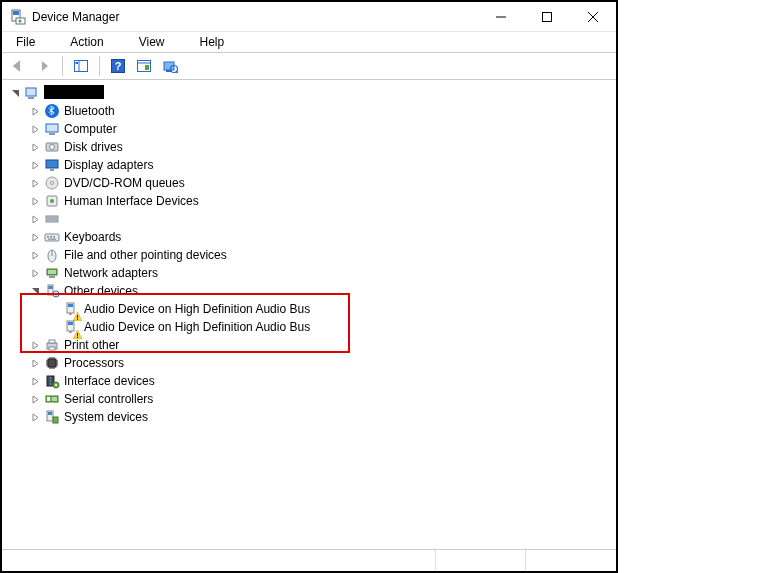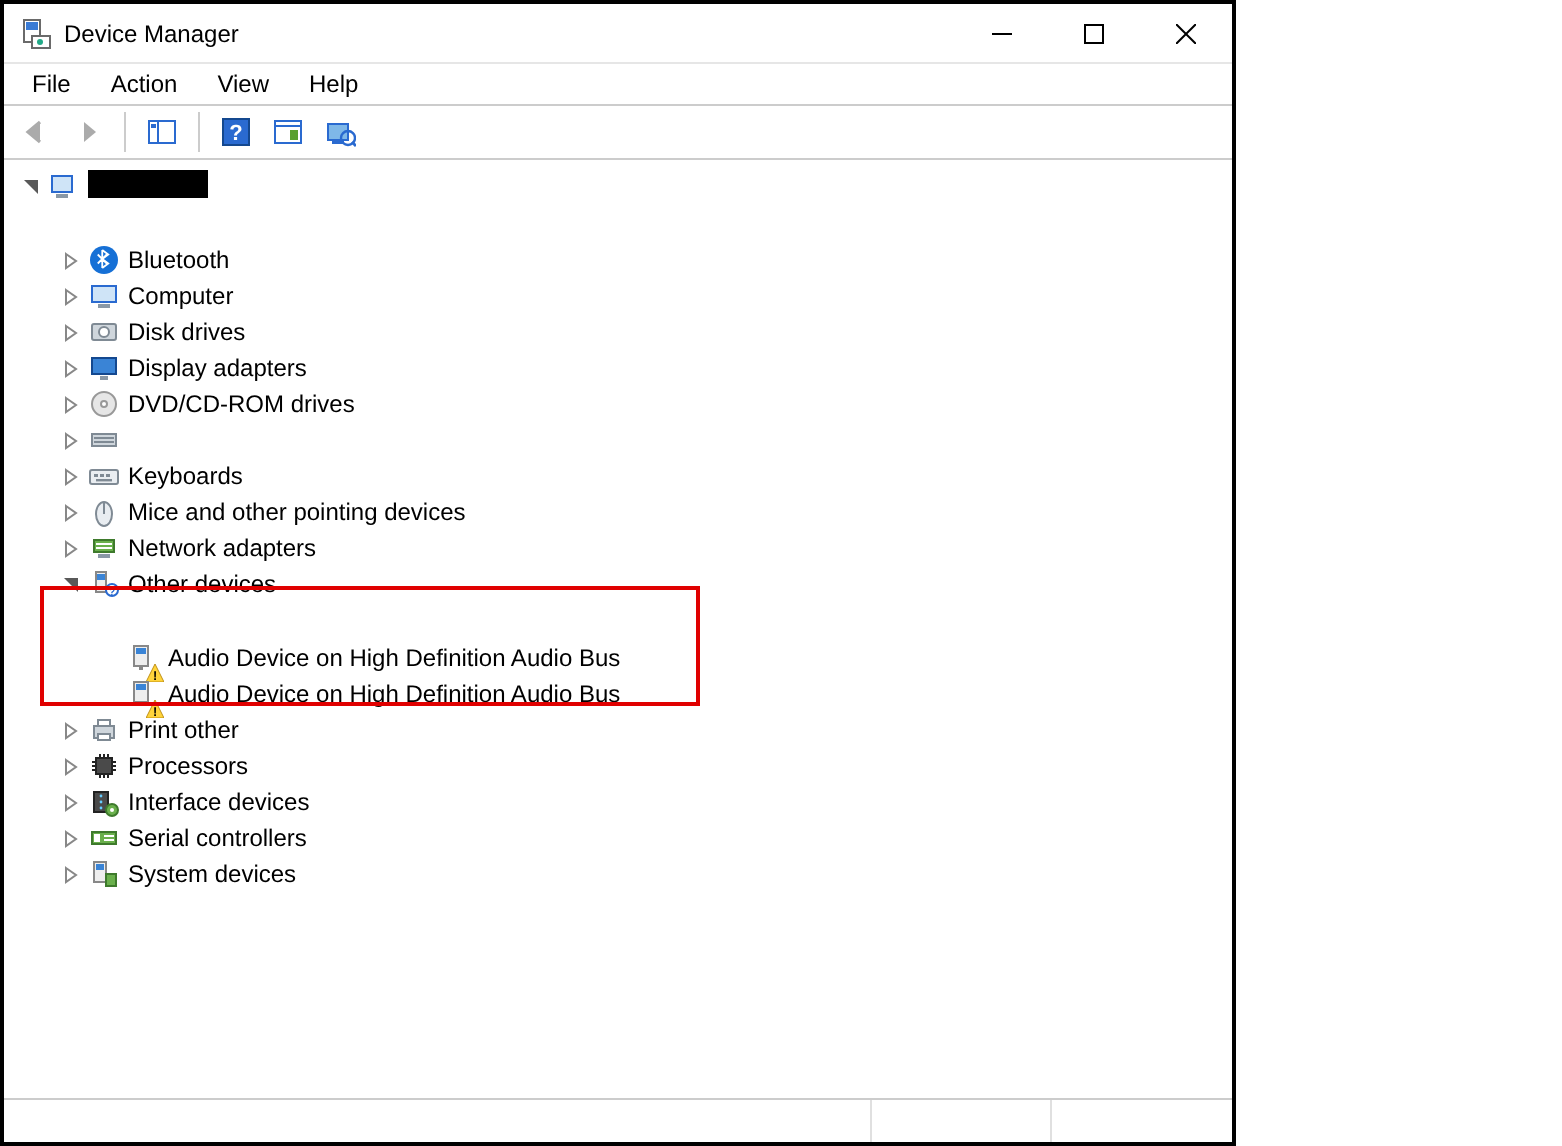--- a/index.html
+++ b/index.html
@@ -43,21 +43,21 @@
     font-family: "Segoe UI Symbol", sans-serif;
     font-size: 11px;
     cursor: default;
   }
   
   .menubar {
     height: 20px;
     display: flex;
     align-items: center;
     padding: 0 6px;
-    gap: 4px;
+    gap: 19px;
   }
   .menu-item {
     padding: 2px 8px;
     cursor: default;
   }
   
   .toolbar {
     height: 28px;
     border-top: 1px solid #ccc;
     border-bottom: 1px solid #ccc;
@@ -88,21 +88,20 @@
   .tree, .tree ul {
     list-style: none;
     margin: 0;
     padding: 0;
   }
   .tree ul { padding-left: 20px; }
   .tree li {
     display: flex;
     flex-direction: column;
     align-items: flex-start;
-    gap: 19px;
   }
   .node {
     display: flex;
     align-items: center;
     height: 18px;
     white-space: nowrap;
     cursor: default;
     padding-right: 6px;
   }
   .expander {
@@ -330,21 +329,37 @@
                   <svg width="9" height="9">
                     <path d="M2 1 L7 4.5 L2 8 Z" fill="none" stroke="#888" stroke-width="1"></path>
                   </svg>
                 </span>
                 <span class="node-icon">
                   <svg viewBox="0 0 16 16" width="16" height="16">
                     <circle cx="8" cy="8" r="6" fill="#e6e6e6" stroke="#999"></circle>
                     <circle cx="8" cy="8" r="1.5" fill="#fff" stroke="#999"></circle>
                   </svg>
                 </span>
-                <span class="node-label">DVD/CD-ROM drives</span>
+                <span class="node-label">DVD/CD-ROM queues</span>
+              </div>
+            </li>
+            <li>
+              <div class="node">
+                <span class="expander">
+                  <svg width="9" height="9">
+                    <path d="M2 1 L7 4.5 L2 8 Z" fill="none" stroke="#888" stroke-width="1"></path>
+                  </svg>
+                </span>
+                <span class="node-icon">
+                  <svg viewBox="0 0 16 16" width="16" height="16">
+                    <rect x="3" y="3" width="10" height="10" rx="1" fill="#e9edf1" stroke="#7f8a94"></rect>
+                    <circle cx="8" cy="8" r="2" fill="#5aa02c"></circle>
+                  </svg>
+                </span>
+                <span class="node-label">Human Interface Devices</span>
               </div>
             </li>
             <li>
               <div class="node">
                 <span class="expander">
                   <svg width="9" height="9">
                     <path d="M2 1 L7 4.5 L2 8 Z" fill="none" stroke="#888" stroke-width="1"></path>
                   </svg>
                 </span>
                 <span class="node-icon">
@@ -381,21 +396,21 @@
                   <svg width="9" height="9">
                     <path d="M2 1 L7 4.5 L2 8 Z" fill="none" stroke="#888" stroke-width="1"></path>
                   </svg>
                 </span>
                 <span class="node-icon">
                   <svg viewBox="0 0 16 16" width="16" height="16">
                     <ellipse cx="8" cy="9" rx="4" ry="6" fill="#e9edf1" stroke="#7f8a94"></ellipse>
                     <line x1="8" y1="3" x2="8" y2="9" stroke="#7f8a94"></line>
                   </svg>
                 </span>
-                <span class="node-label">Mice and other pointing devices</span>
+                <span class="node-label">File and other pointing devices</span>
               </div>
             </li>
             <li>
               <div class="node">
                 <span class="expander">
                   <svg width="9" height="9">
                     <path d="M2 1 L7 4.5 L2 8 Z" fill="none" stroke="#888" stroke-width="1"></path>
                   </svg>
                 </span>
                 <span class="node-icon">

